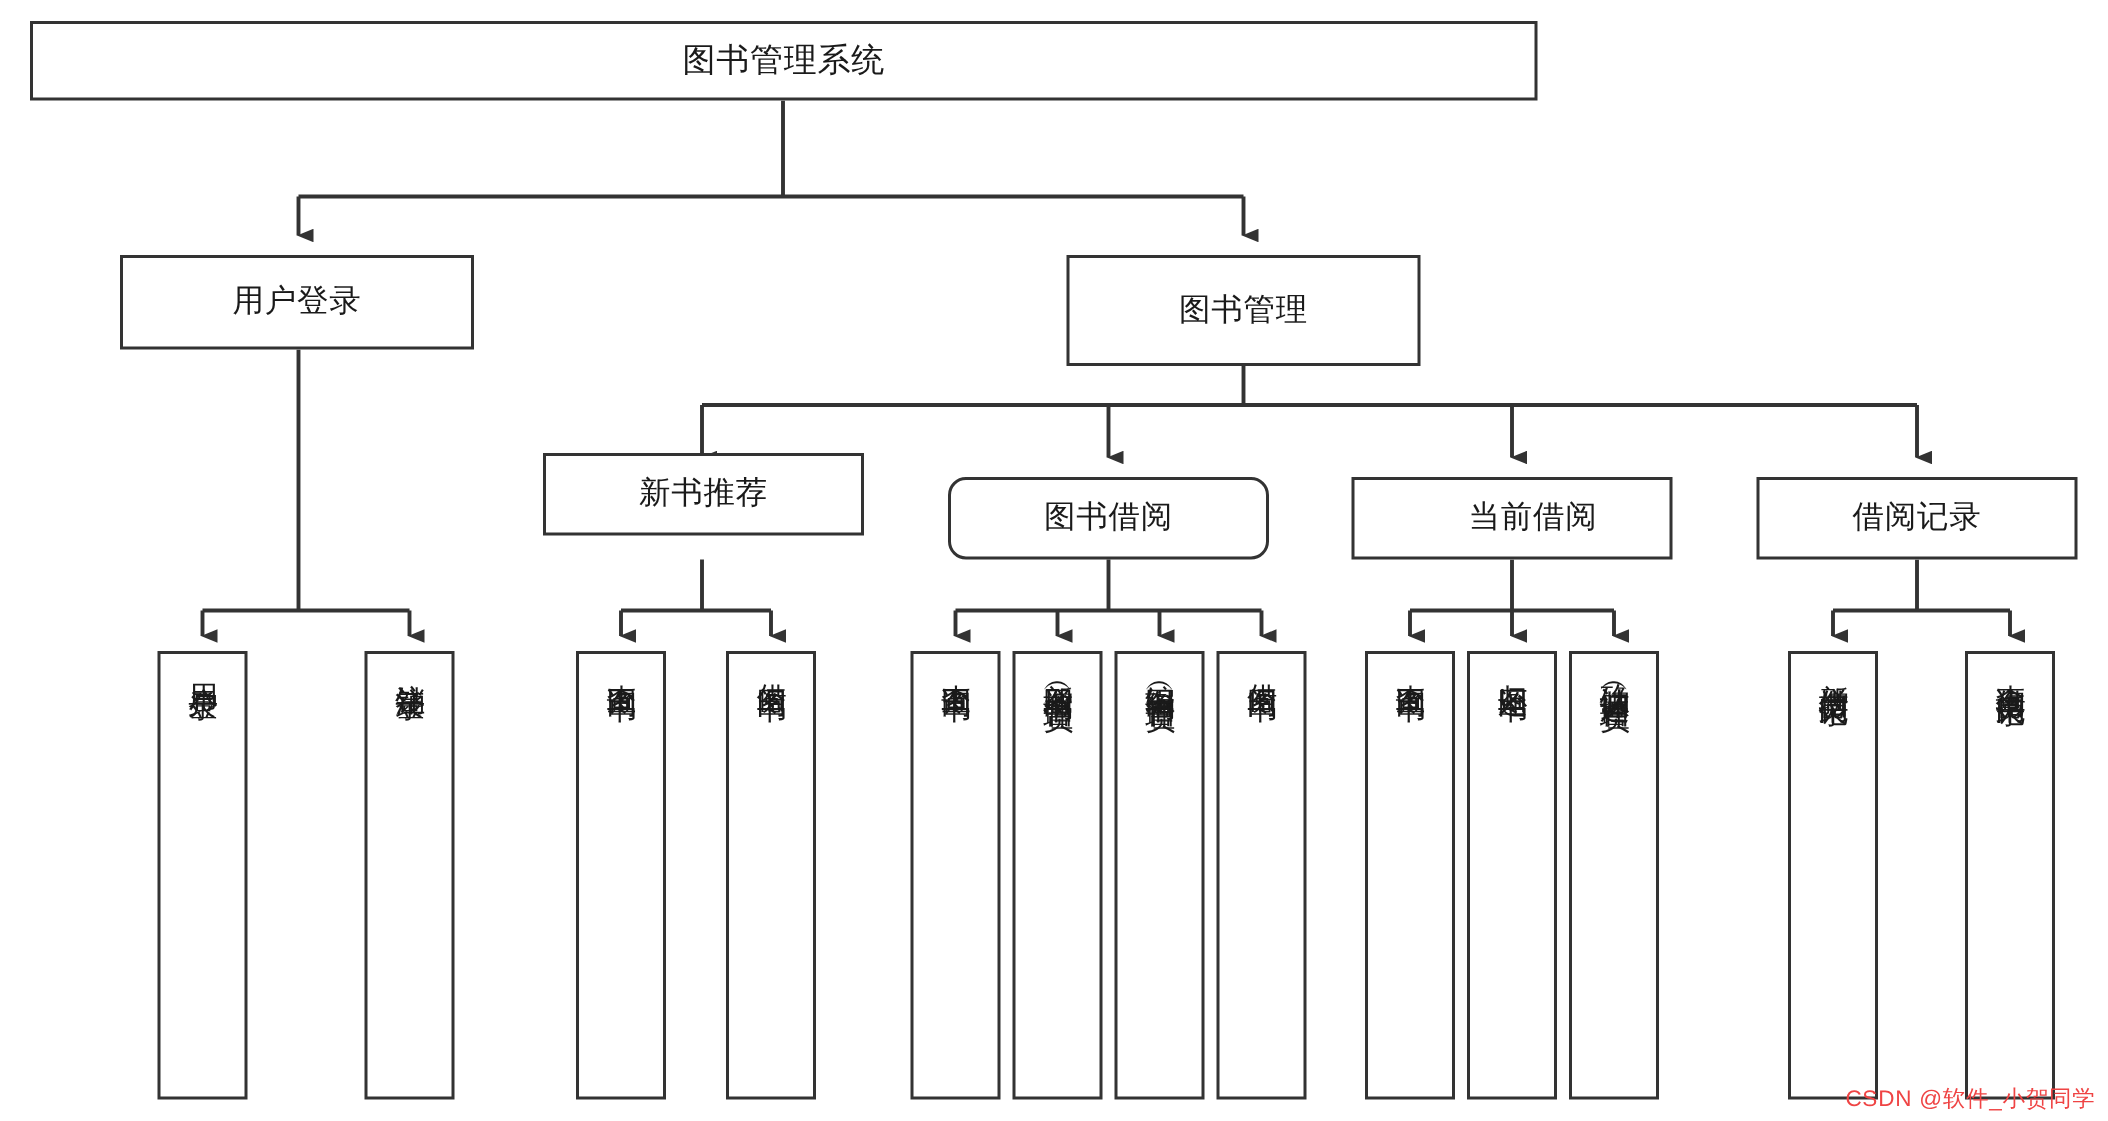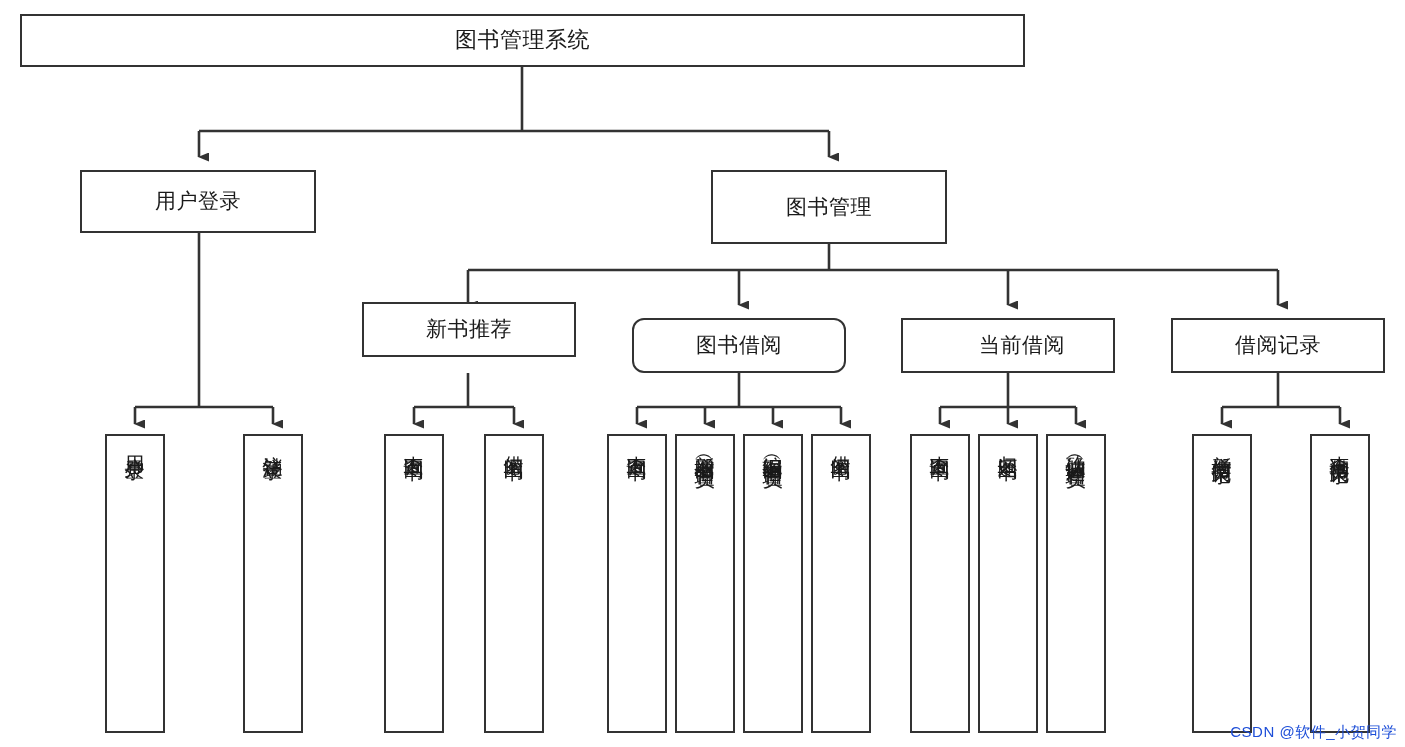--- a/index.html
+++ b/index.html
@@ -58,21 +58,21 @@
     font-size: 20px;
     line-height: 1.0;
     letter-spacing: 2px;
     white-space: nowrap;
   }
   .watermark {
     position: absolute;
     right: 8px;
     bottom: 5px;
     font-size: 15px;
-    color: #1d4ed8;
+    color: #ef4444;
     letter-spacing: 0.5px;
     white-space: nowrap;
   }
 </style>
 </head>
 <body>
 
 <div id="canvas">
 
   <svg class="wires" viewBox="0 0 1405 747">

